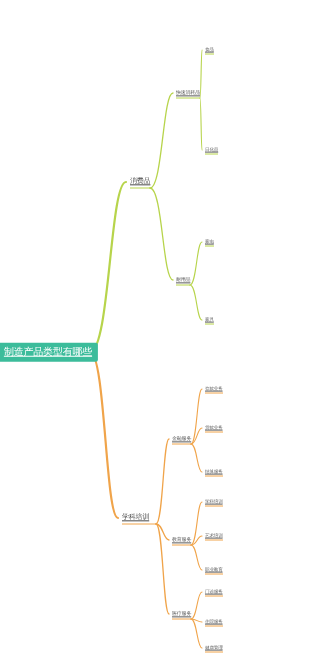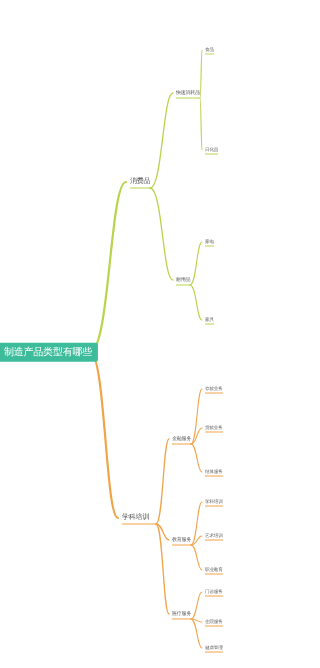--- a/index.html
+++ b/index.html
@@ -1,21 +1,21 @@
 <!DOCTYPE html>
 <html><head>
 <meta charset="utf-8">
 <style>
   html,body{margin:0;padding:0;background:#ffffff;}
   body{width:300px;height:668px;position:relative;overflow:hidden;
        font-family:"DejaVu Sans","Liberation Sans",sans-serif;}
   #canvas{position:absolute;inset:0;width:300px;height:668px;}
   svg.links{position:absolute;left:0;top:0;width:300px;height:668px;overflow:visible;}
   .node{position:absolute;transform:translateY(-50%);white-space:nowrap;
-        line-height:1.05;letter-spacing:-0.2px;}
+        line-height:1.05;letter-spacing:-0.2px;text-decoration:underline;}
   .root{background:#3CBC9B;color:#ffffff;font-size:10px;padding:4px 6px;
         border-radius:2px;text-align:center;}
   .n2{font-size:7px;color:#4a4a4a;}
   .n3{font-size:5px;color:#5a5a5a;}
   .n4{font-size:4.6px;color:#5f5f5f;}
 </style>
 </head>
 <body>
 
 <div id="canvas">

